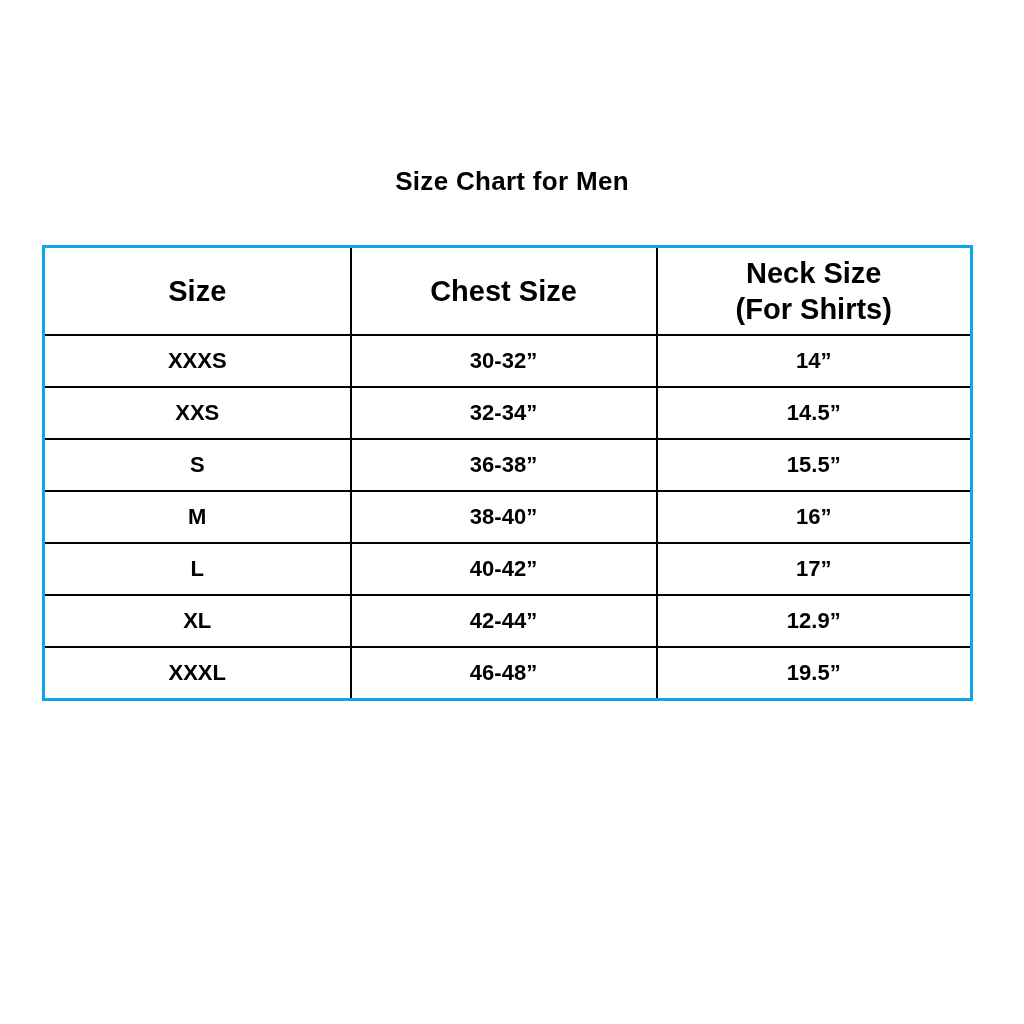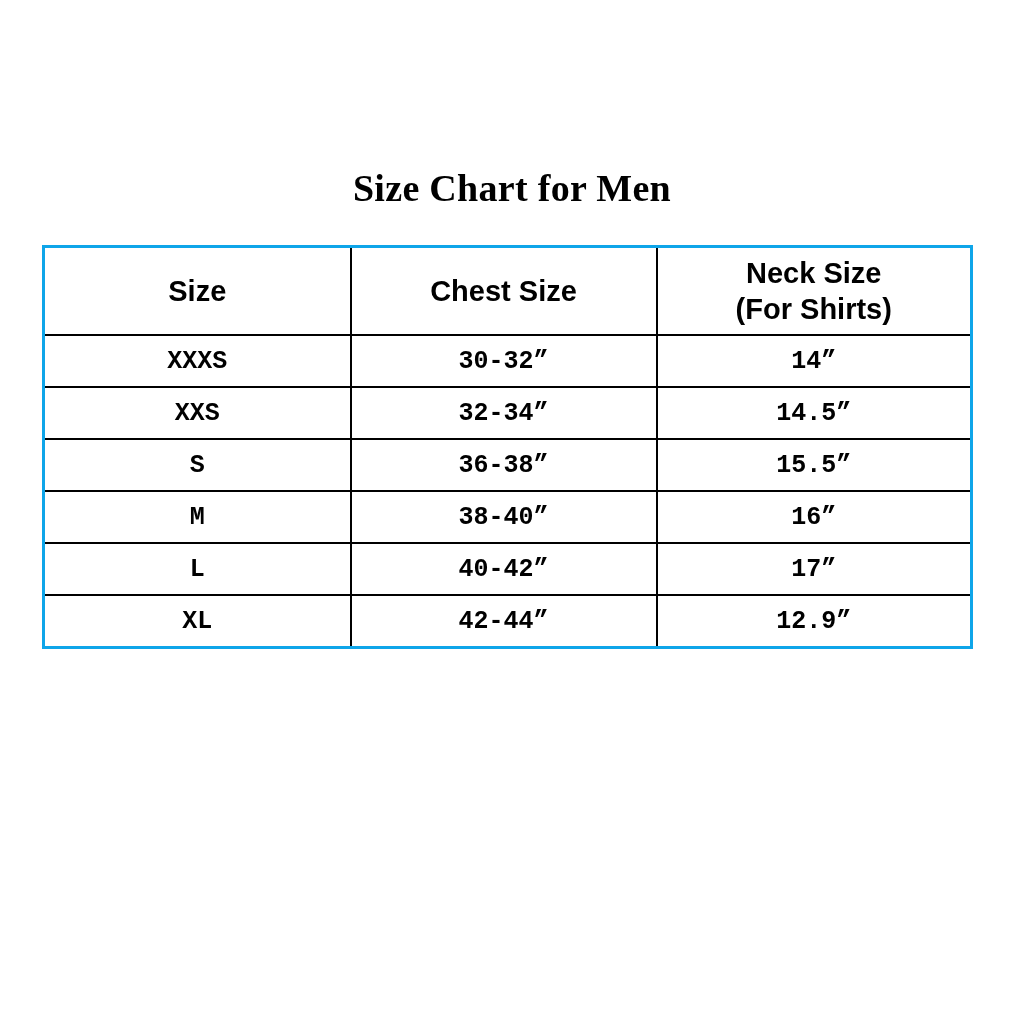--- a/index.html
+++ b/index.html
@@ -15,24 +15,23 @@
     font-family: "Liberation Sans", sans-serif;
     color: #000000;
     overflow: hidden;
   }
   .title {
     position: absolute;
     top: 166px;
     left: 0;
     width: 100%;
     text-align: center;
-    font-size: 38px;
+    font-size: 26px;
     font-weight: bold;
     letter-spacing: 0.3px;
-    font-family: Liberation Serif, serif;
   }
   table.size-chart {
     position: absolute;
     top: 245px;
     left: 42px;
     width: 928px;
     border-collapse: collapse;
     table-layout: fixed;
     border: 3px solid #0ea5e9;
   }
@@ -45,22 +44,21 @@
     color: #000000;
     padding: 0;
   }
   .size-chart th {
     height: 86px;
     font-size: 29px;
     line-height: 1.25;
   }
   .size-chart td {
     height: 50px;
-    font-size: 25px;
-    font-family: Liberation Mono, monospace;
+    font-size: 22px;
   }
   .col-size  { width: 307px; }
   .col-chest { width: 306px; }
   .col-neck  { width: 315px; }
   .sub-line { display: block; }
 </style>
 </head>
 <body>
 
 <div class="page">
@@ -111,16 +109,21 @@
       <tr>
         <td>L</td>
         <td>40-42”</td>
         <td>17”</td>
       </tr>
       <tr>
         <td>XL</td>
         <td>42-44”</td>
         <td>12.9”</td>
       </tr>
+      <tr>
+        <td>XXXL</td>
+        <td>46-48”</td>
+        <td>19.5”</td>
+      </tr>
     </tbody>
   </table>
 
 </div>
 
 </body></html>

